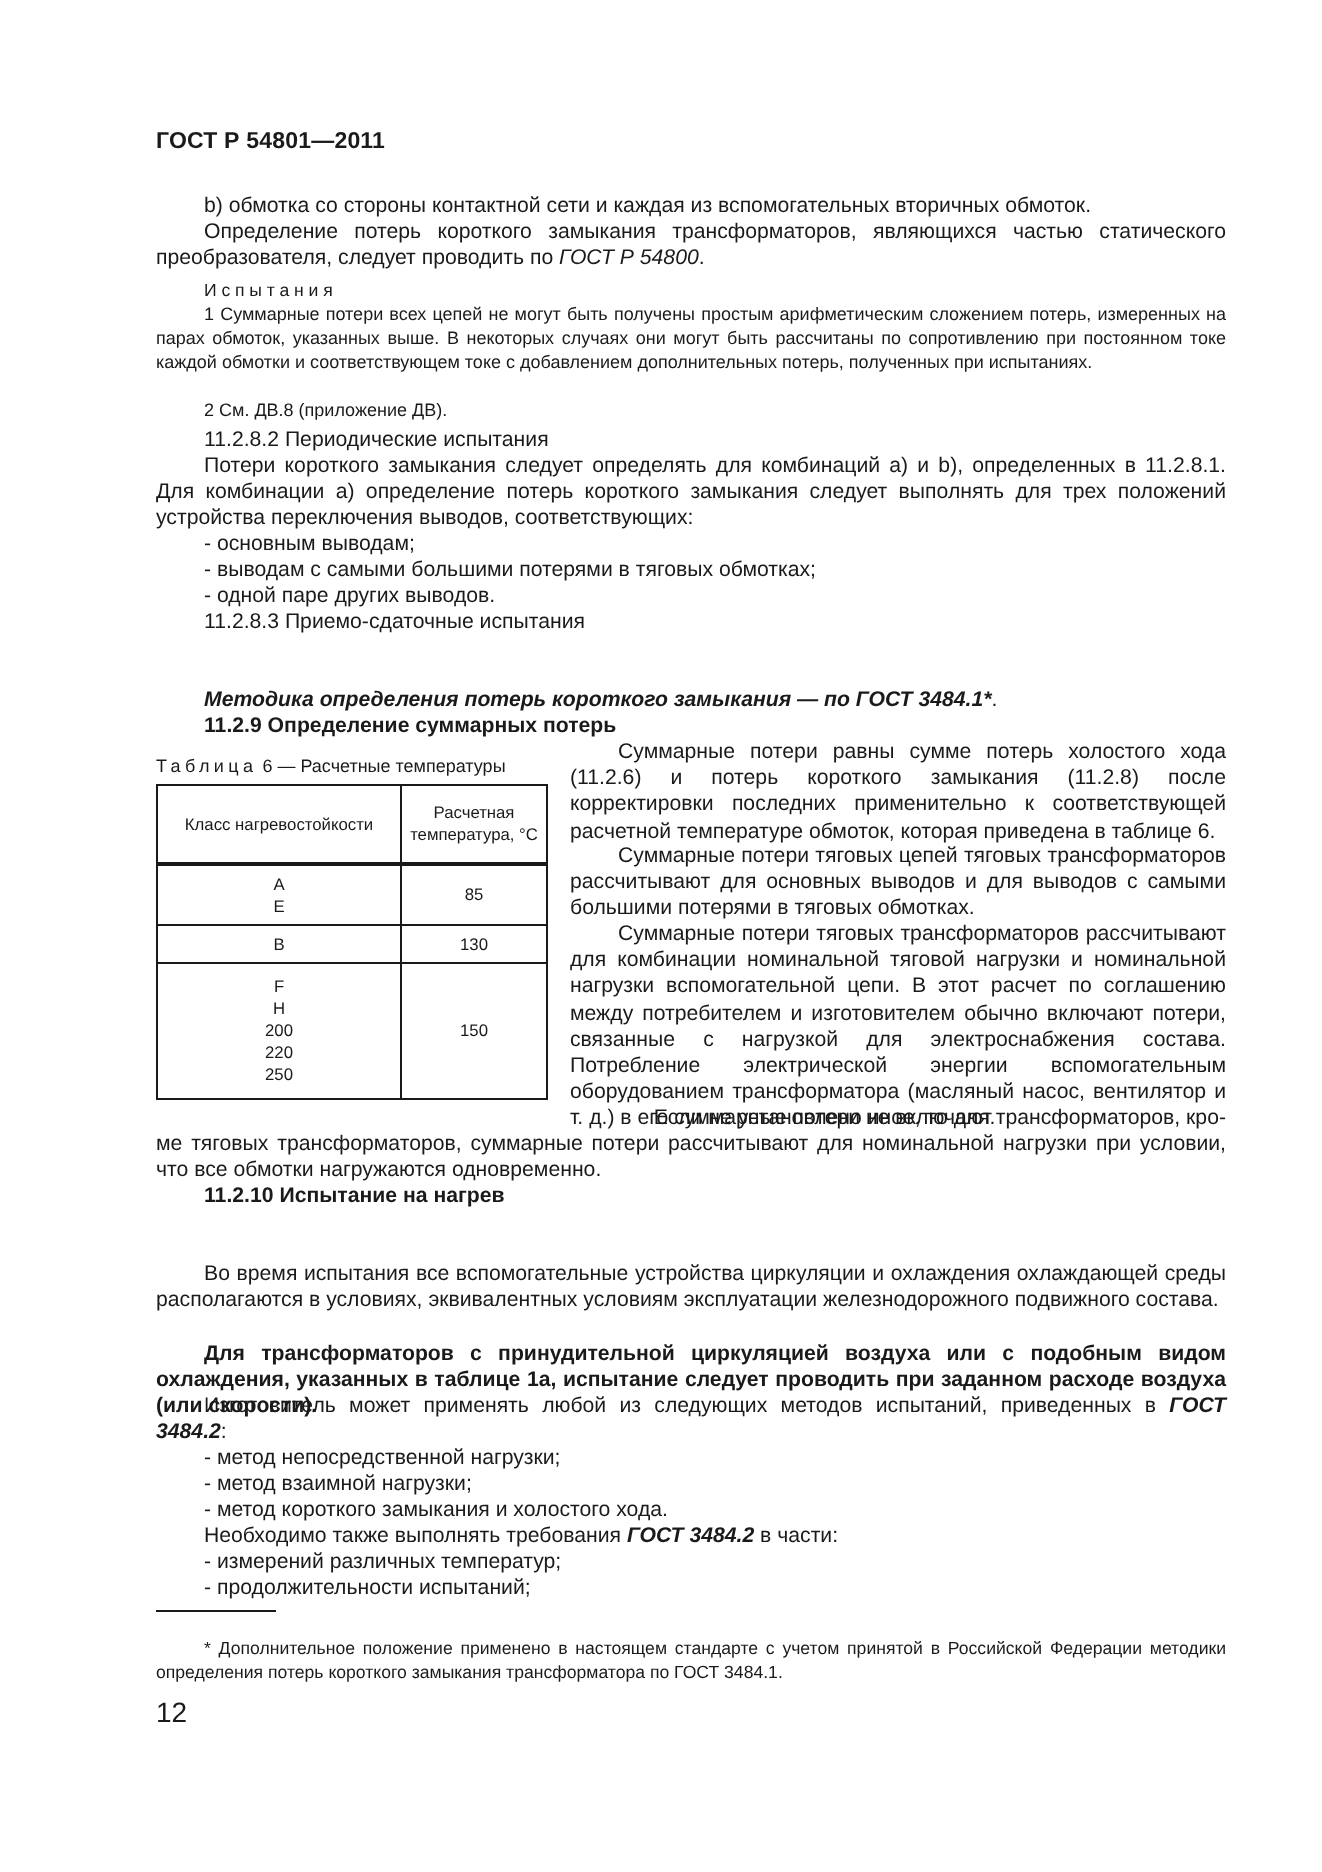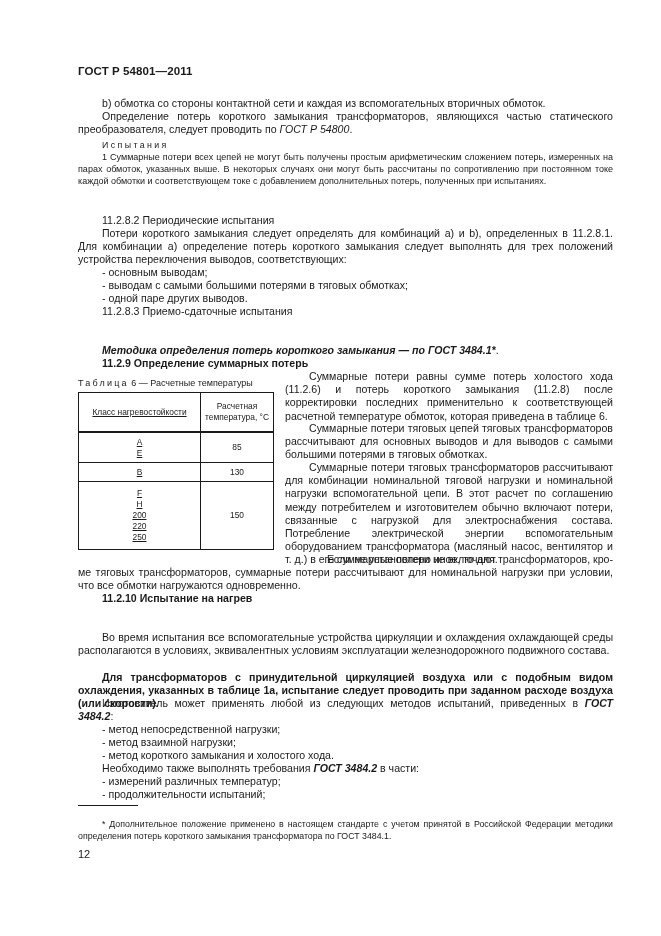--- a/index.html
+++ b/index.html
@@ -33,50 +33,51 @@
     border-collapse: collapse; font-size: 8.4px; line-height: 11px;
   }
   table.tbl td {
     border: 1.3px solid #1a1a1a; text-align: center; vertical-align: middle;
     padding: 0;
   }
   table.tbl tr.hdr td { height: 38px; border-bottom: 2.5px solid #1a1a1a; }
   table.tbl tr.r1 td { height: 29px; }
   table.tbl tr.r2 td { height: 18px; }
   table.tbl tr.r3 td { height: 67px; }
-  table.tbl td.c1 { width: 121px; text-decoration: underline; }
+  table.tbl td.c1 { width: 121px; }
 
   .rightcol {
     position: absolute; left: 285px; width: 328px;
     font-size: 10.6px; line-height: 13.2px; text-align: justify;
   }
   .rightcol.ind { text-indent: 24px; }
 
   .footnote-rule {
     position: absolute; left: 78px; top: 805px; width: 60px; height: 0;
     border-top: 1px solid #1a1a1a;
   }
   .footnote {
     position: absolute; left: 78px; top: 818px; width: 535px;
     font-size: 8.8px; line-height: 12px; text-align: justify; text-indent: 24px;
   }
-  .pagenum { left: 78px; top: 848px; font-size: 11px; }
+  .pagenum { left: 78px; top: 848px; font-size: 14px; }
 </style>
 </head>
 <body>
 
 <div class="page">
 
   <div class="abs header-title">ГОСТ Р 54801—2011</div>
 
   <div class="p indent-only" style="top:97px;">b)  обмотка со стороны контактной сети и каждая из вспомогательных вторичных обмоток.</div>
   <div class="p ind" style="top:110px;"><span>Определение потерь короткого замыкания трансформаторов, являющихся частью статического преобразователя, следует проводить по </span><span class="i">ГОСТ Р 54800</span><span>.</span></div>
 
   <div class="p indent-only note-head" style="top:139px; font-size:8.8px;">Испытания</div>
   <div class="p ind small" style="top:151px;">1  Суммарные потери всех цепей не могут быть получены простым арифметическим сложением потерь, измеренных на парах обмоток, указанных выше. В некоторых случаях они могут быть рассчитаны по сопротивлению при постоянном токе каждой обмотки и соответствующем токе с добавлением дополнительных потерь, полученных при испытаниях.</div>
+  <div class="p indent-only small" style="top:199px;">2  См. ДВ.8 (приложение ДВ).</div>
 
   <div class="p indent-only" style="top:214px;">11.2.8.2  Периодические испытания</div>
   <div class="p ind" style="top:227px;">Потери короткого замыкания следует определять для комбинаций a) и b), определенных в 11.2.8.1. Для комбинации a) определение потерь короткого замыкания следует выполнять для трех положений устройства переключения выводов, соответствующих:</div>
   <div class="p indent-only" style="top:266px;">-  основным выводам;</div>
   <div class="p indent-only" style="top:279px;">-  выводам с самыми большими потерями в тяговых обмотках;</div>
   <div class="p indent-only" style="top:292px;">-  одной паре других выводов.</div>
 
   <div class="p indent-only" style="top:305px;">11.2.8.3  Приемо-сдаточные испытания</div>
   <div class="p indent-only" style="top:344px;"><span class="bi">Методика определения потерь короткого замыкания — по ГОСТ 3484.1*</span><span>.</span></div>
 

